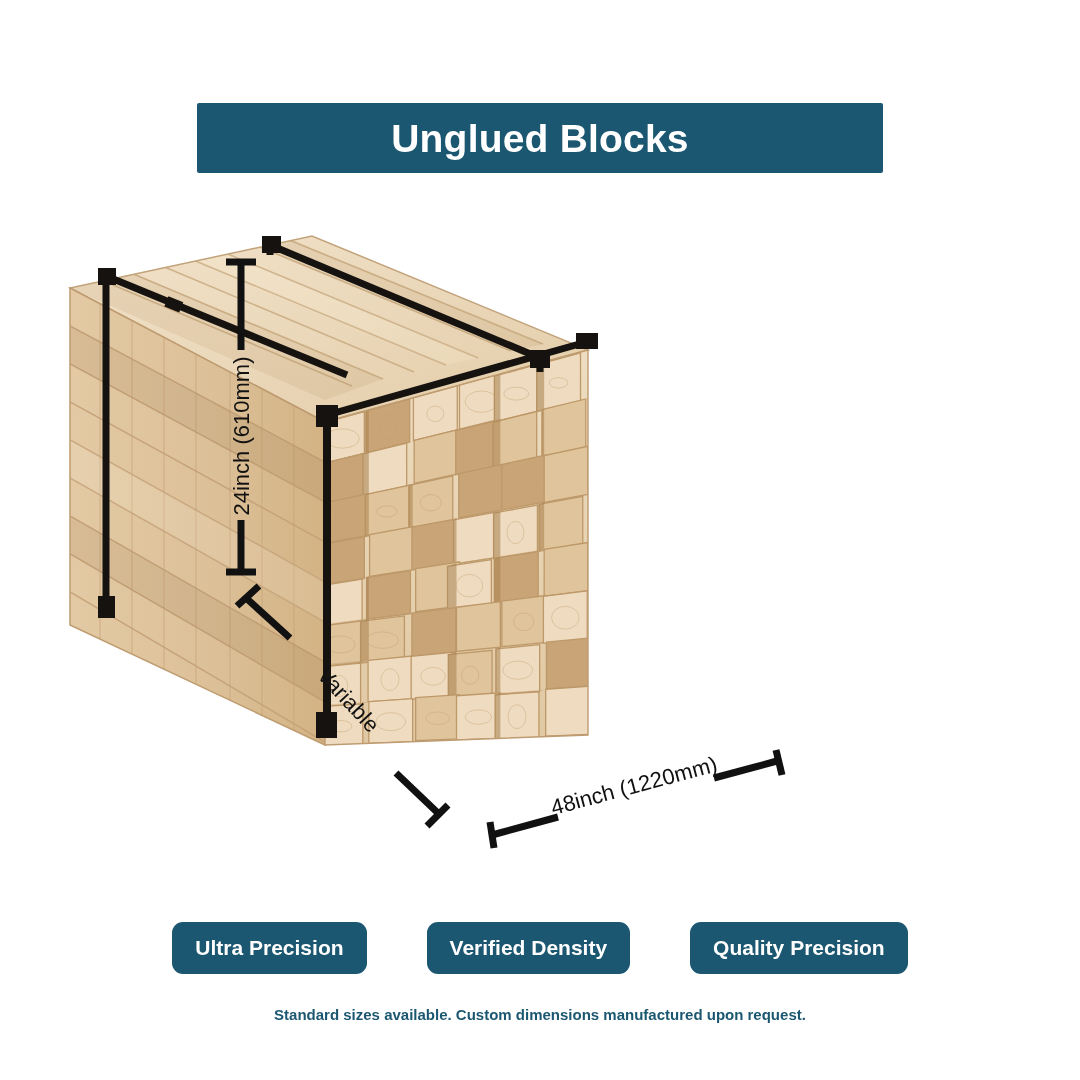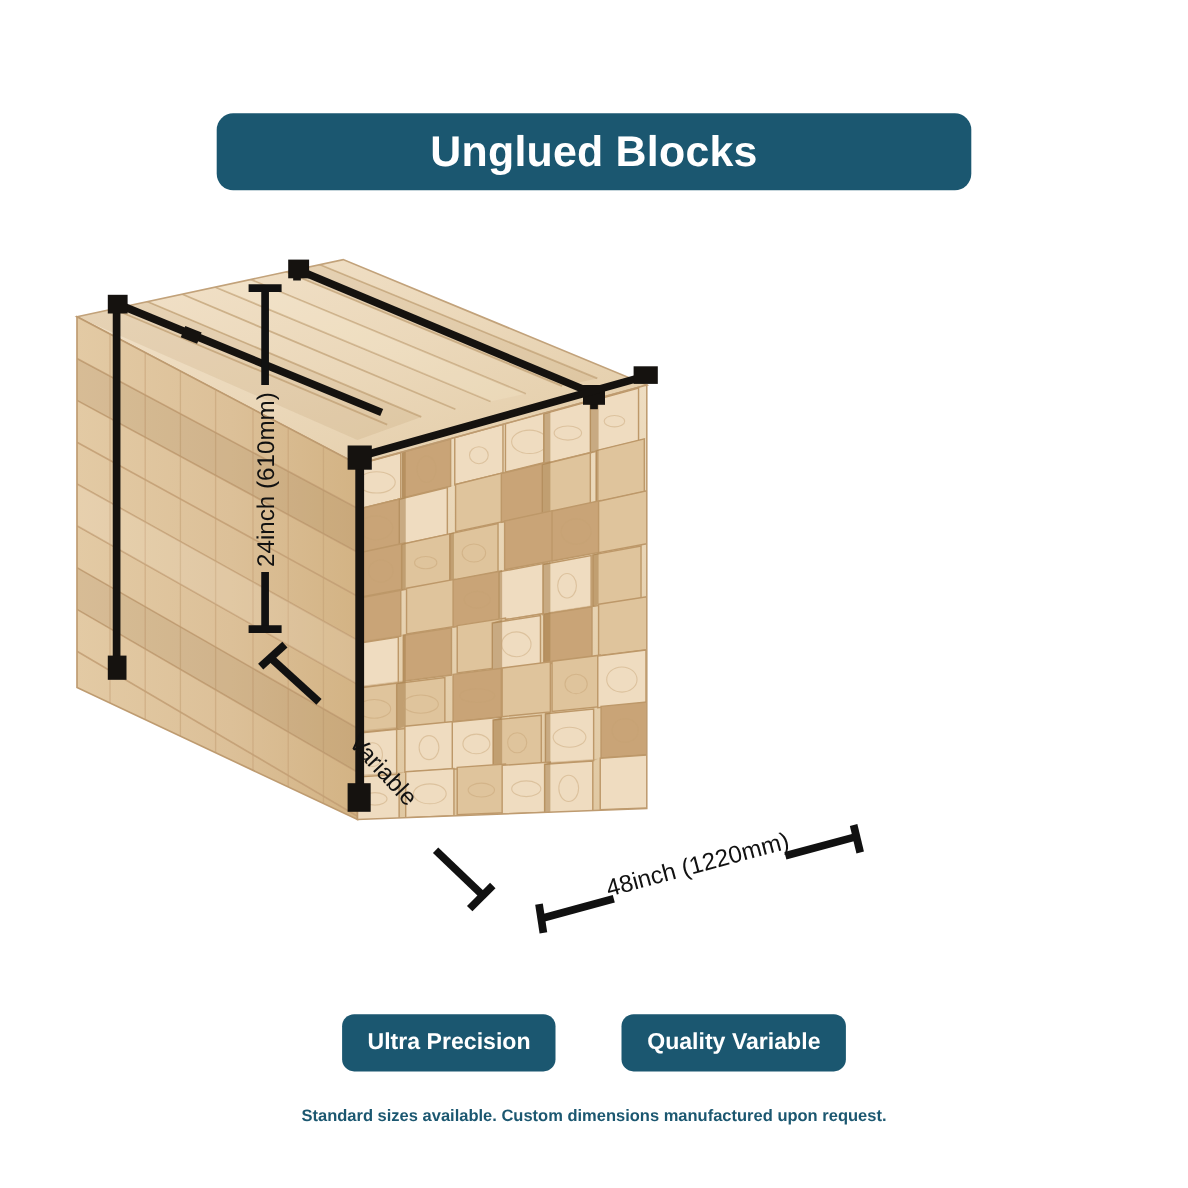--- a/index.html
+++ b/index.html
@@ -6,21 +6,21 @@
   body{
     width:1080px;height:1080px;background:#ffffff;
     font-family:"Liberation Sans", sans-serif;
     position:relative;overflow:hidden;
   }
   #stage{position:absolute;inset:0;width:1080px;height:1080px;}
 
   
   .header-banner{
     position:absolute;left:197px;top:103px;width:686px;height:70px;
-    background:var(--teal);border-radius:15px;
+    background:var(--teal);border-radius:2px;
     display:flex;align-items:center;justify-content:center;
   }
   .header-banner .title{
     color:#ffffff;font-size:39px;font-weight:bold;letter-spacing:.2px;
     line-height:1;white-space:nowrap;
   }
 
   
   .product-figure{position:absolute;left:0;top:200px;width:1080px;height:680px;}
   .product-figure svg{display:block;}
@@ -321,19 +321,22 @@
         <text x="636" y="593" font-family="'Liberation Sans',sans-serif" font-size="22" fill="#111111" text-anchor="middle" transform="rotate(-15,636,593)">48inch (1220mm)</text>
       </g>
     </svg>
   </div>
 
   <div class="badge-row">
     <div class="badge">
       <span>Ultra Precision</span>
     </div>
     <div class="badge">
-      <span>Quality Variable</span>
+      <span>Verified Density</span>
+    </div>
+    <div class="badge">
+      <span>Quality Precision</span>
     </div>
   </div>
 
   <div class="footer-note">Standard sizes available. Custom dimensions manufactured upon request.</div>
 
 </div>
 
 </body></html>

